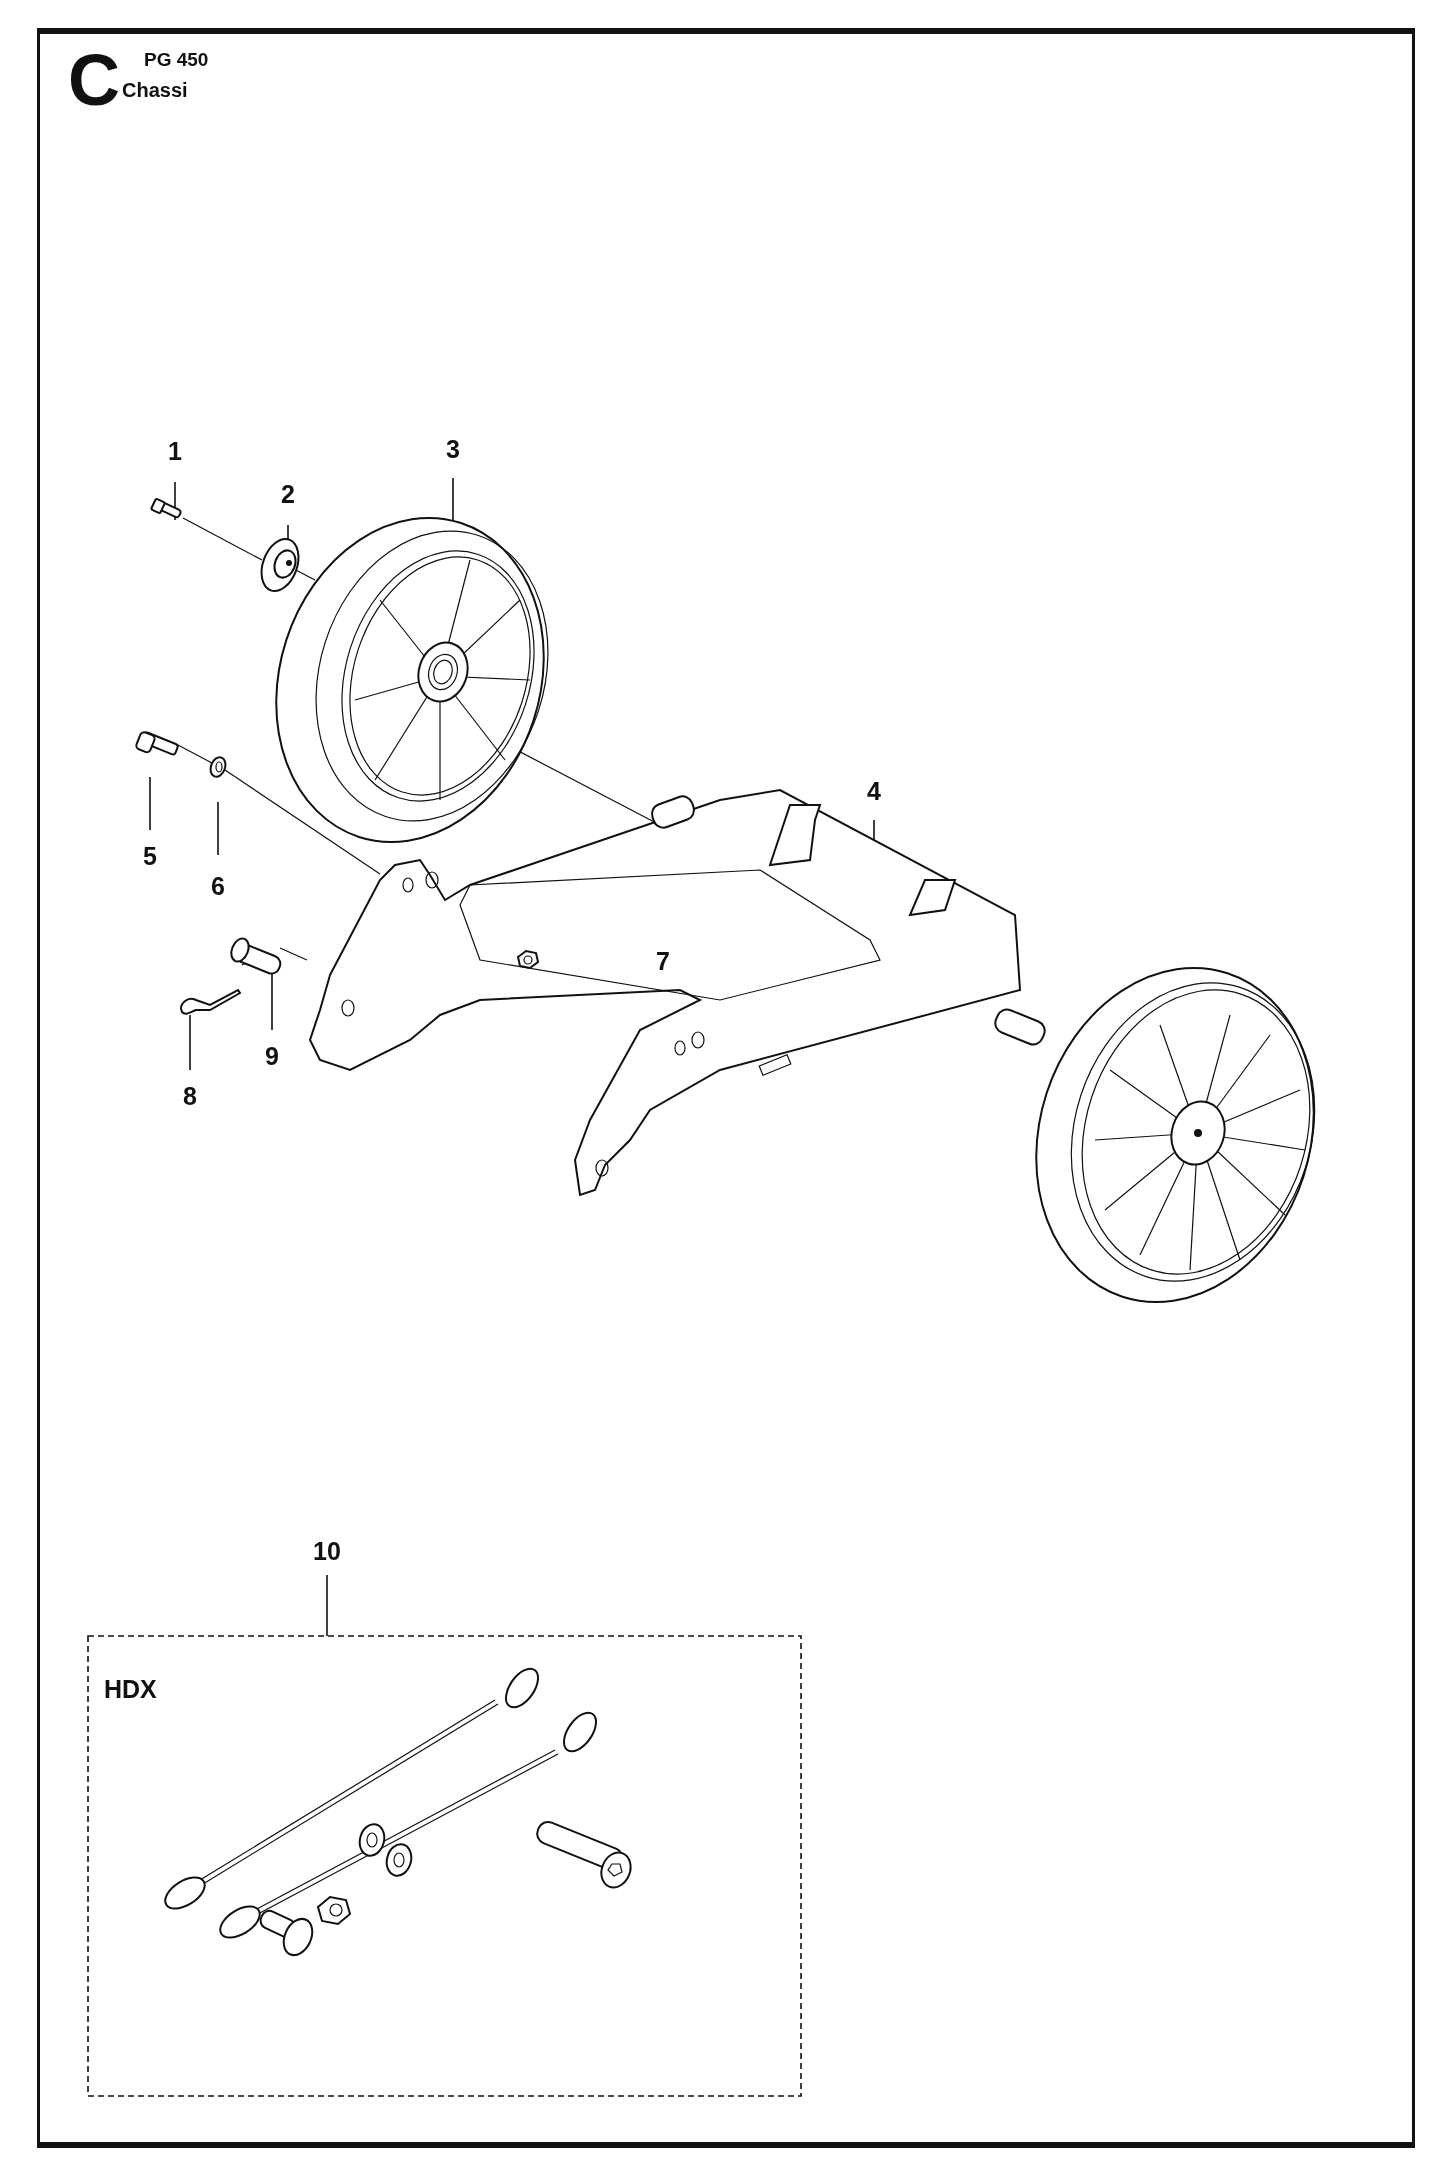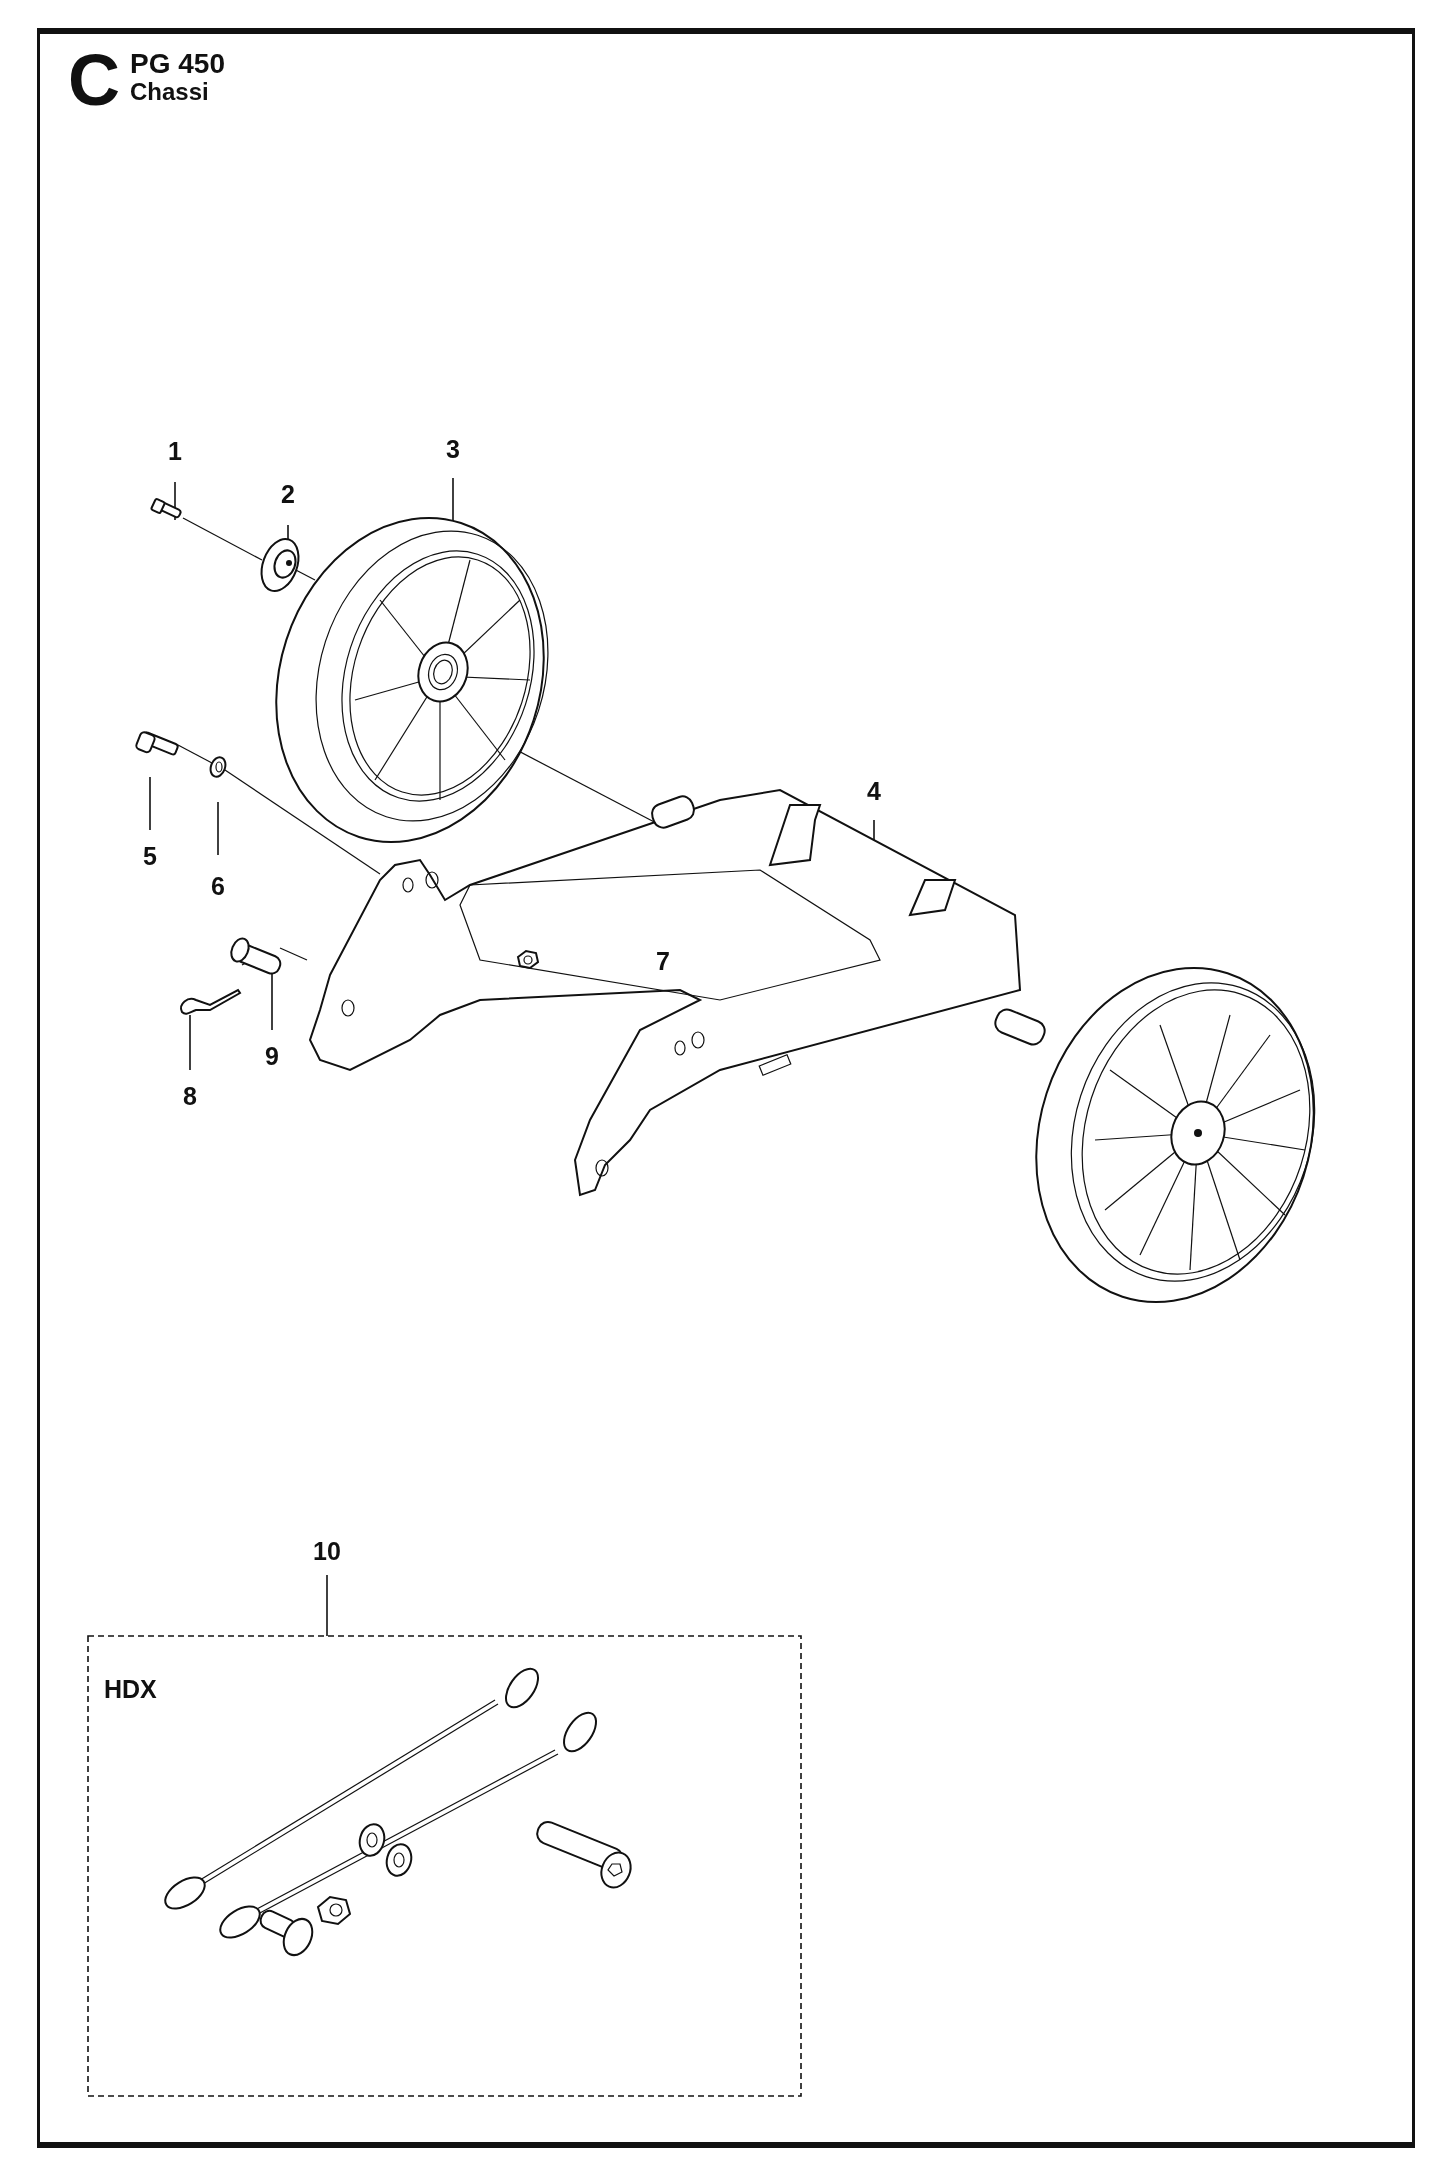--- a/index.html
+++ b/index.html
@@ -4,22 +4,22 @@
 <style>
   html, body { margin: 0; padding: 0; background: #ffffff; }
   body { width: 1445px; height: 2165px; position: relative; overflow: hidden; font-family: "Liberation Sans", sans-serif; }
   .frame {
     position: absolute; left: 37px; top: 28px; width: 1372px; height: 2108px;
     border-left: 3px solid #111; border-right: 3px solid #111;
     border-top: 6px solid #111; border-bottom: 6px solid #111;
     box-sizing: content-box;
   }
   .section-letter { position: absolute; left: 68px; top: 44px; font-size: 72px; font-weight: bold; color: #111; line-height: 1; }
-  .model { position: absolute; left: 130px; top: 50px; font-size: 28px; font-weight: bold; color: #111; line-height: 1; }
-  .title { position: absolute; left: 130px; top: 80px; font-size: 24px; font-weight: bold; color: #111; line-height: 1; }
+  .model { position: absolute; left: 144px; top: 50px; font-size: 19px; font-weight: bold; color: #111; line-height: 1; }
+  .title { position: absolute; left: 122px; top: 80px; font-size: 20px; font-weight: bold; color: #111; line-height: 1; }
   svg.diagram { position: absolute; left: 0; top: 0; }
   .callout { font-family: "Liberation Sans", sans-serif; font-weight: bold; font-size: 25px; fill: #111; }
   .kitlabel { font-family: "Liberation Sans", sans-serif; font-weight: bold; font-size: 25px; fill: #111; }
   .ln { stroke: #111; stroke-width: 1.6; fill: none; }
   .part { stroke: #111; stroke-width: 2; fill: #fff; }
   .thin { stroke: #111; stroke-width: 1.2; fill: none; }
 </style>
 </head>
 <body>
 

